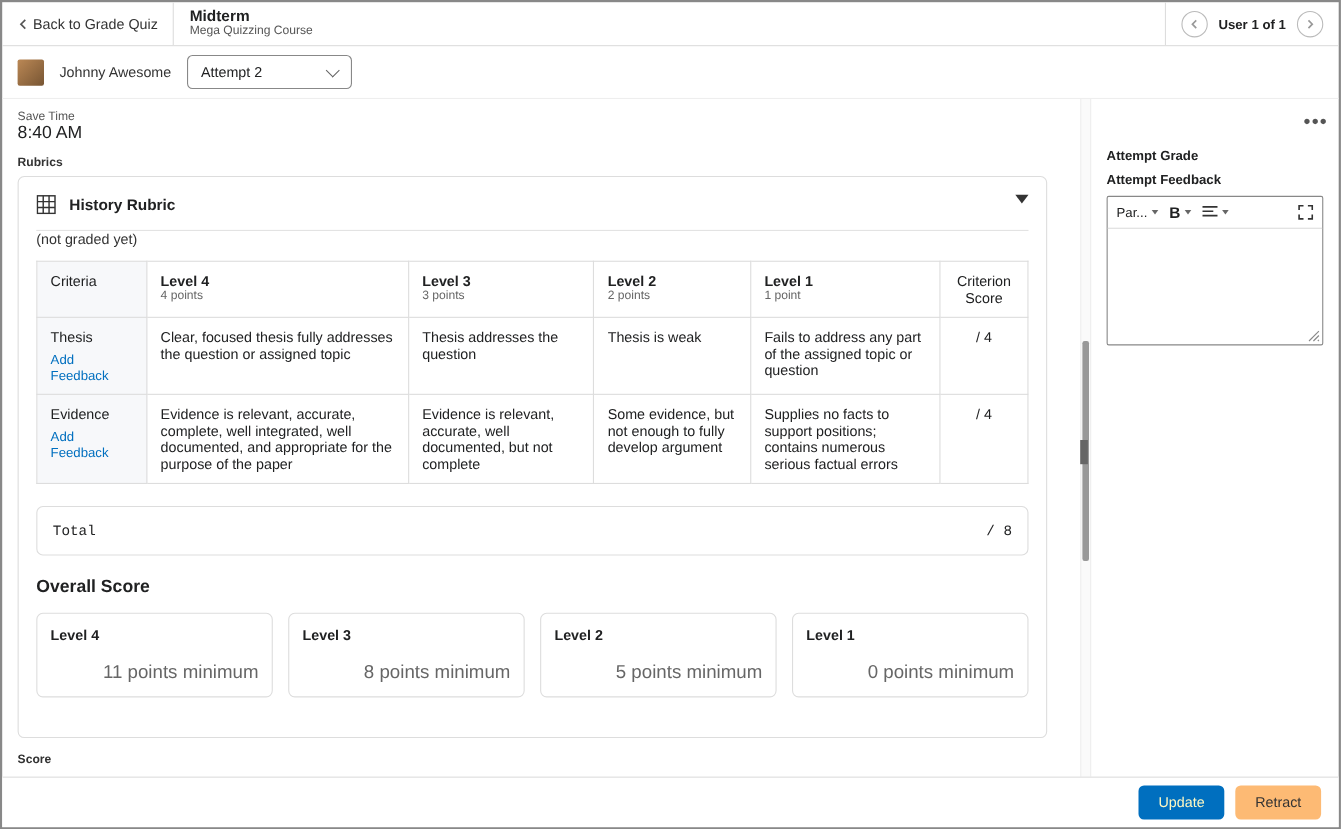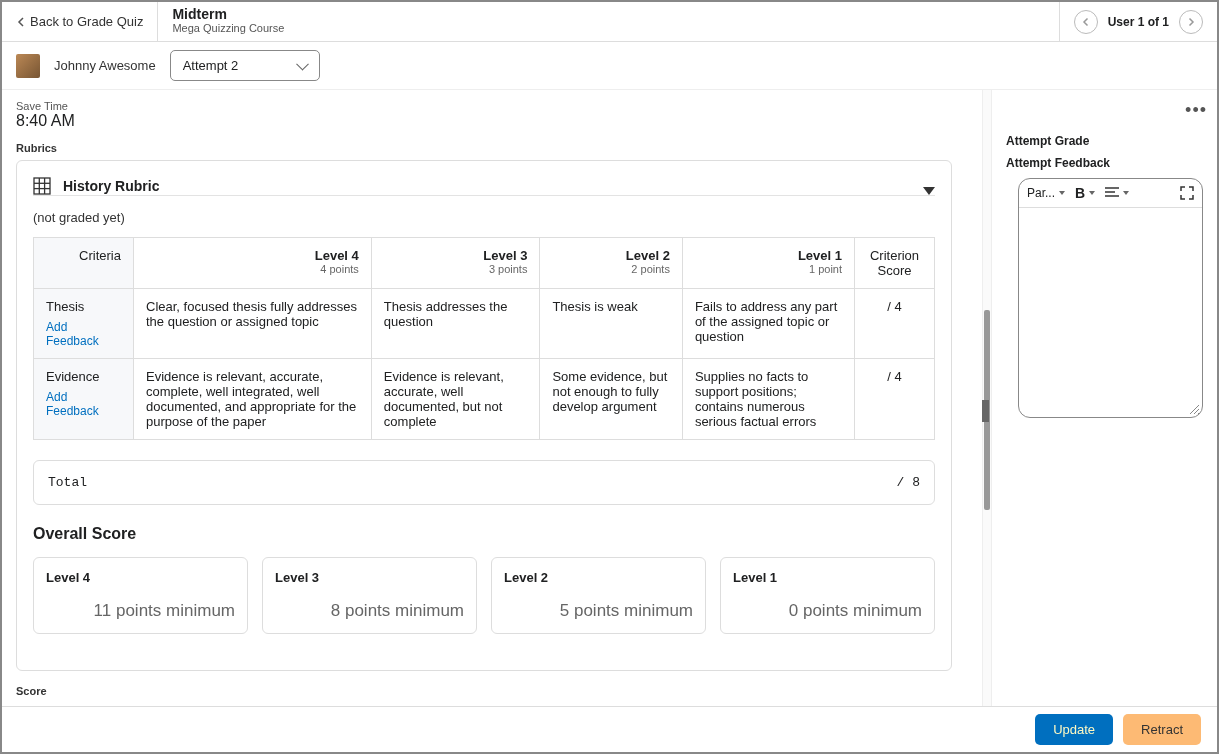--- a/index.html
+++ b/index.html
@@ -27,30 +27,30 @@
 .scroll-divider { width: 10px; background: #fafafa; border-left: 1px solid #eee; border-right: 1px solid #eee; position: relative; }
 .scroll-thumb { position: absolute; left: 1px; right: 1px; top: 220px; height: 200px; background: #999; border-radius: 2px; }
 .scroll-handle { position: absolute; left: -1px; width: 7px; height: 22px; top: 310px; background: #666; }
 .right-pane { width: 225px; padding: 14px 14px 0 14px; position: relative; }
 
 .save-label { font-size: 11px; color: #555; }
 .save-time { font-size: 16px; margin-bottom: 12px; }
 .section-label { font-size: 11px; font-weight: 700; color: #333; margin-bottom: 6px; }
 
 .rubric-box { border: 1px solid #ddd; border-radius: 6px; padding: 16px; }
-.rubric-header { display: flex; justify-content: space-between; align-items: flex-end; padding-bottom: 0; border-bottom: 1px solid #e3e3e3; margin-bottom: 14px; }
+.rubric-header { display: flex; justify-content: space-between; align-items: flex-start; padding-bottom: 14px; border-bottom: 1px solid #e3e3e3; }
 .rubric-header-left { display: flex; align-items: center; gap: 12px; }
 .rubric-icon { width: 18px; height: 18px; }
 .rubric-title { font-weight: 700; font-size: 14px; }
 .caret-down { width: 0; height: 0; border-left: 6px solid transparent; border-right: 6px solid transparent; border-top: 8px solid #333; }
 .not-graded { font-size: 13px; color: #333; margin-bottom: 12px; }
 
 .rubric-table { width: 100%; border-collapse: collapse; margin-bottom: 20px; }
 .rubric-table th, .rubric-table td { border: 1px solid #ddd; padding: 10px 12px; text-align: left; vertical-align: top; font-size: 13px; }
-.rubric-table th { font-weight: 400; background: #fff; text-align: right; }
+.rubric-table th { font-weight: 400; background: #fff; }
 .rubric-table th .lvl { font-weight: 700; font-size: 13px; }
 .rubric-table th .pts { font-size: 11px; color: #666; }
 .rubric-table .crit-col { background: #f7f8fa; width: 100px; }
 .rubric-table .crit-name { font-size: 13px; margin-bottom: 6px; }
 .rubric-table .add-fb { color: #006fbf; font-size: 12px; cursor: pointer; }
 .rubric-table .score-col { text-align: center; width: 80px; }
 .rubric-table thead th.crit-col { font-size: 13px; }
 
 .total-box { border: 1px solid #ddd; border-radius: 6px; padding: 14px; display: flex; justify-content: space-between; font-size: 13px; margin-bottom: 20px; font-family: Liberation Mono, monospace; }
 
@@ -62,21 +62,21 @@
 
 .more-btn { position: absolute; top: 10px; right: 10px; cursor: pointer; font-size: 18px; letter-spacing: 1px; color: #555; }
 .attempt-grade-label { font-size: 12px; font-weight: 700; margin-top: 30px; margin-bottom: 8px; }
 .grade-row { display: flex; align-items: center; gap: 10px; margin-bottom: 18px; }
 .grade-input { border: 1px solid #888; border-radius: 5px; padding: 6px 8px; width: 72px; display: flex; align-items: center; justify-content: center; gap: 4px; font-size: 13px; }
 .grade-input .val { color: #333; }
 .grade-input .max { color: #999; }
 .icon-btn { width: 16px; height: 16px; display: flex; align-items: center; justify-content: center; cursor: pointer; }
 
 .fb-label { font-size: 12px; font-weight: 700; margin-bottom: 8px; }
-.editor { border: 1px solid #888; border-radius: 12px; height: 240px; display: flex; flex-direction: column; margin-left: 12px; }
+.editor { border: 1px solid #888; border-radius: 2px; height: 136px; display: flex; flex-direction: column; }
 .editor-toolbar { display: flex; align-items: center; gap: 10px; padding: 6px 8px; border-bottom: 1px solid #ddd; font-size: 12px; }
 .tb-item { display: flex; align-items: center; gap: 2px; cursor: pointer; }
 .tb-sep { flex: 1; }
 .editor-body { flex: 1; position: relative; }
 .resize-handle { position: absolute; bottom: 2px; right: 2px; width: 12px; height: 12px; }
 
 .footer { position: absolute; bottom: 0; left: 0; right: 0; height: 46px; border-top: 1px solid #ddd; display: flex; justify-content: flex-end; align-items: center; gap: 10px; padding: 0 16px; background: #fff; }
 .btn { padding: 8px 18px; border-radius: 5px; font-size: 13px; cursor: pointer; border: none; }
 .btn-primary { background: #006fbf; color: #fef9c3; }
 .btn-secondary { background: #fdba74; color: #333; }

